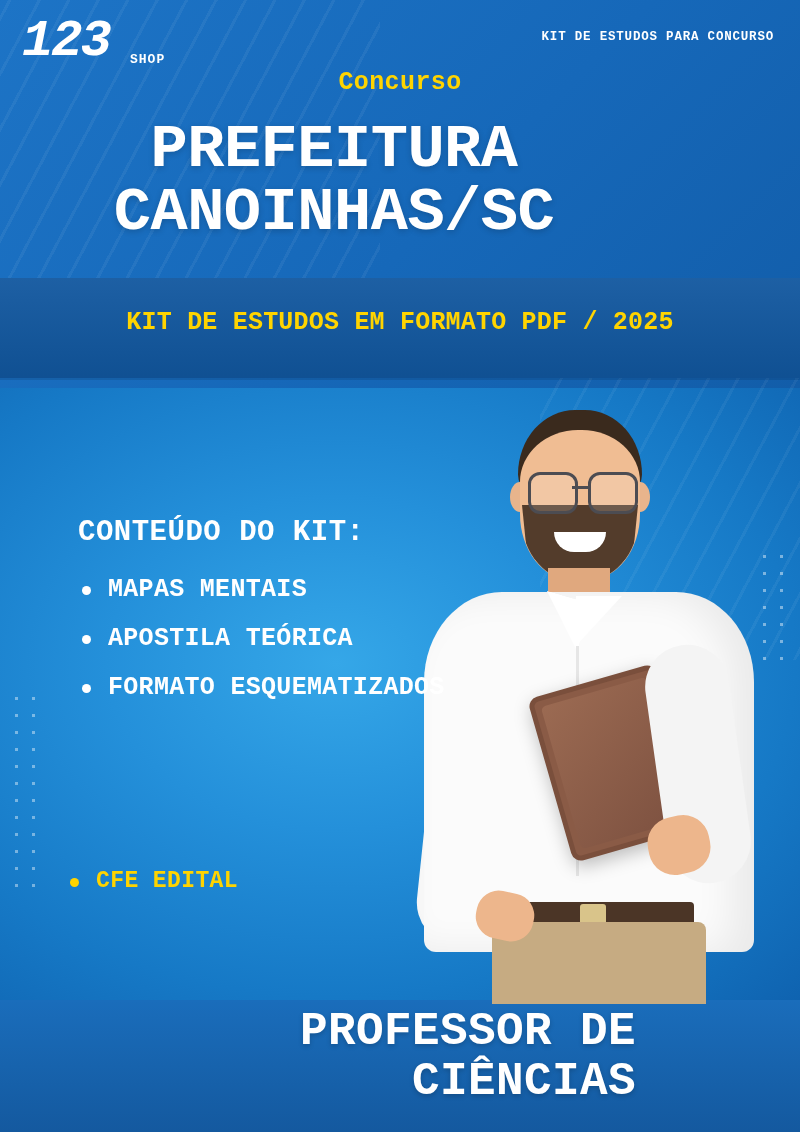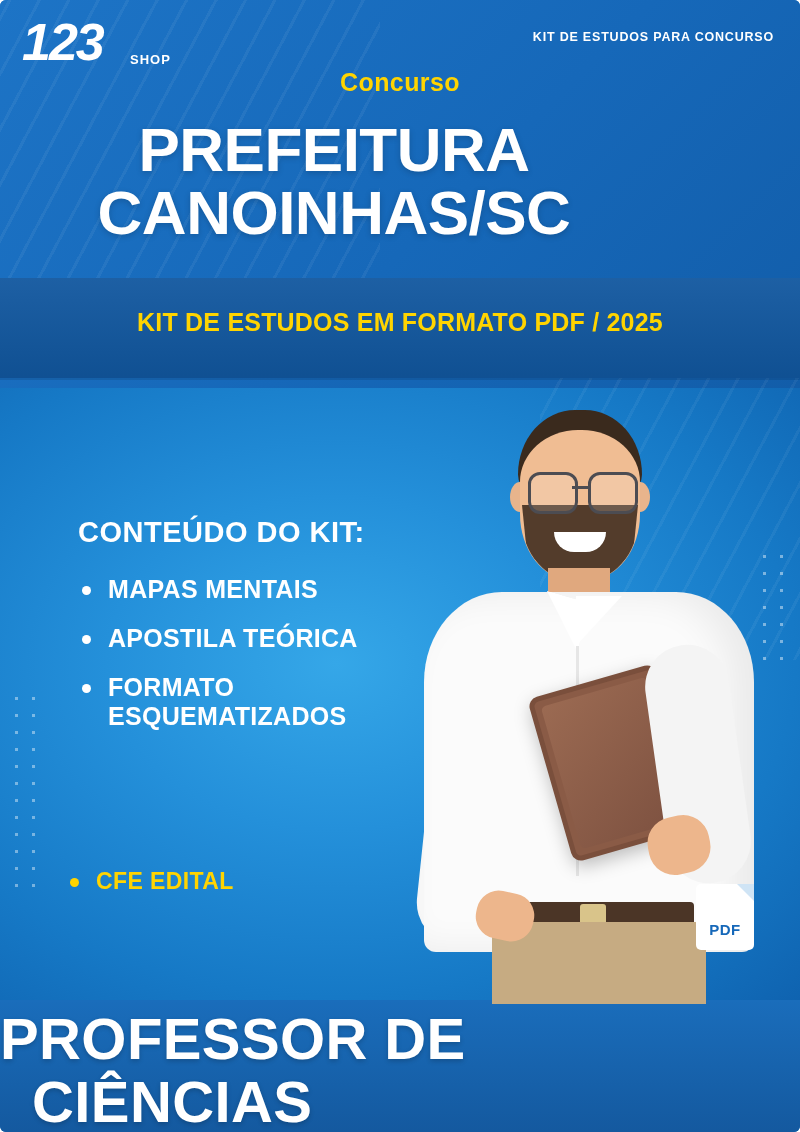--- a/index.html
+++ b/index.html
@@ -6,24 +6,23 @@
   html, body {
     margin: 0;
     padding: 0;
     background: #ffffff;
   }
   .poster {
     position: relative;
     width: 800px;
     height: 1132px;
     overflow: hidden;
-    font-family: Liberation Sans, sans-serif;
+    font-family: Liberation Mono, monospace;
     background: linear-gradient(160deg, #1f74c4 0%, #1565b5 45%, #1a6fbd 100%);
     color: #ffffff;
-    border-radius: 6px;
   }
 
   
   .bg-top {
     position: absolute;
     left: 0; top: 0;
     width: 800px; height: 388px;
     background: linear-gradient(135deg, #1d74c6 0%, #1668b9 55%, #125da9 100%);
   }
   .bg-mid {
@@ -365,22 +364,22 @@
     position: absolute; inset: 6px;
     background: linear-gradient(145deg, #9b6a52, #7d5140);
     border-radius: 5px;
   }
 
   
   .role {
     position: absolute;
     left: 0; top: 1008px;
     width: 636px;
-    text-align: left;
-    font-size: 58px;
+    text-align: right;
+    font-size: 46px;
     line-height: 1.08;
     font-weight: bold;
     color: #ffffff;
     letter-spacing: 0.4px;
     text-shadow: 0 2px 5px rgba(0,0,0,0.2);
   }
   .role .l2 { display: block; padding-left: 32px; }
 
   
   .logo-123 {
@@ -466,24 +465,19 @@
     <div class="kit-heading">CONTEÚDO DO KIT:</div>
     <ul class="kit-list">
       <li>MAPAS MENTAIS</li>
       <li>APOSTILA TEÓRICA</li>
       <li>FORMATO ESQUEMATIZADOS</li>
     </ul>
   </div>
 
   <div class="edital">CFE EDITAL</div>
 
-  <div class="pdf-badge">
-    <div class="sheet"></div>
-    <div class="fold"></div>
-    <div class="txt">PDF</div>
-  </div>
 
   <div class="role">
     <span>PROFESSOR DE</span>
     <span class="l2">CIÊNCIAS</span>
   </div>
 
 </div>
 
 </body></html>

